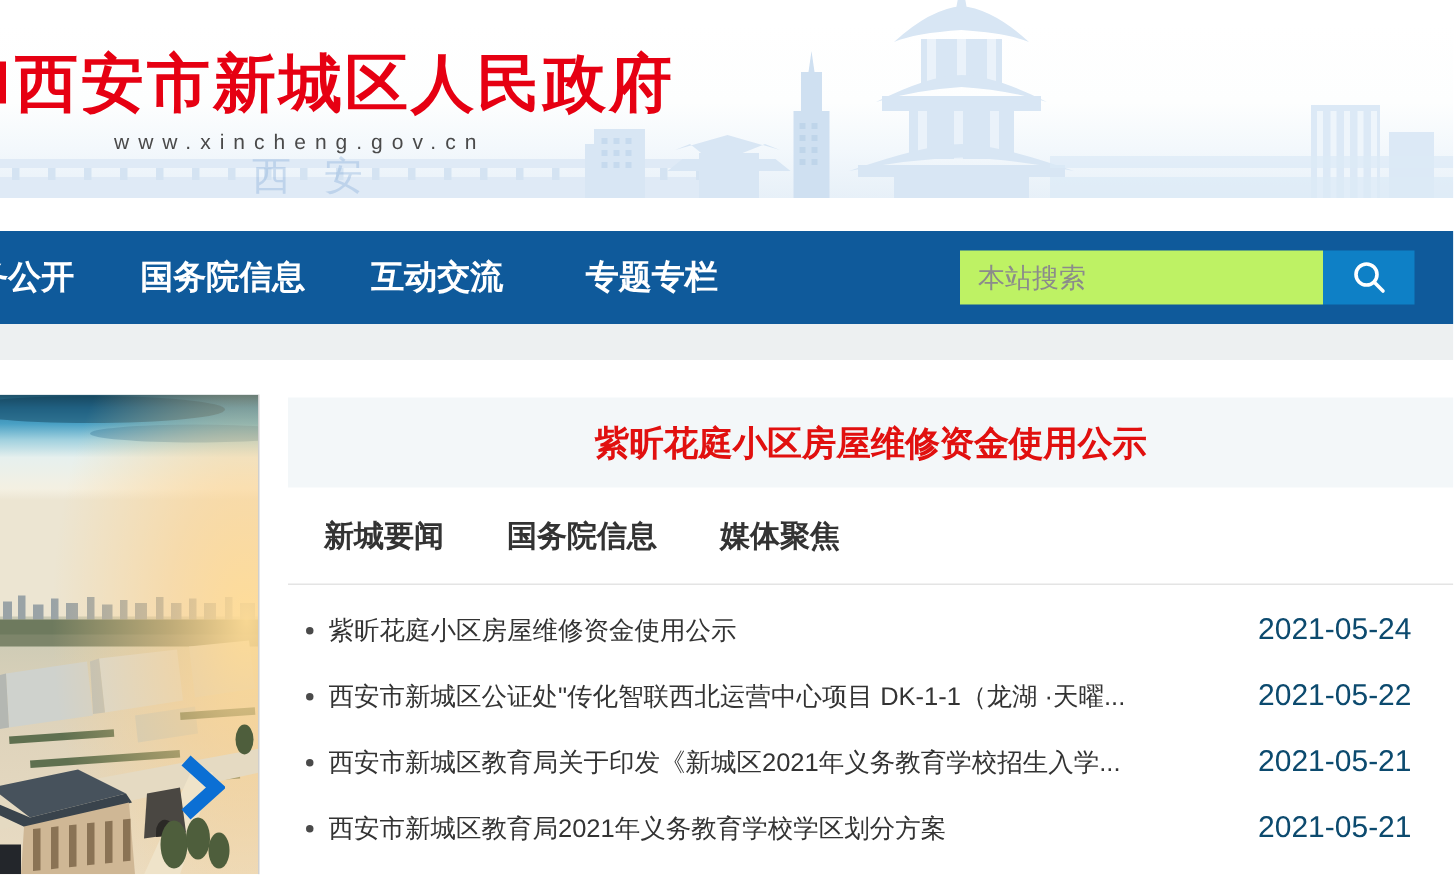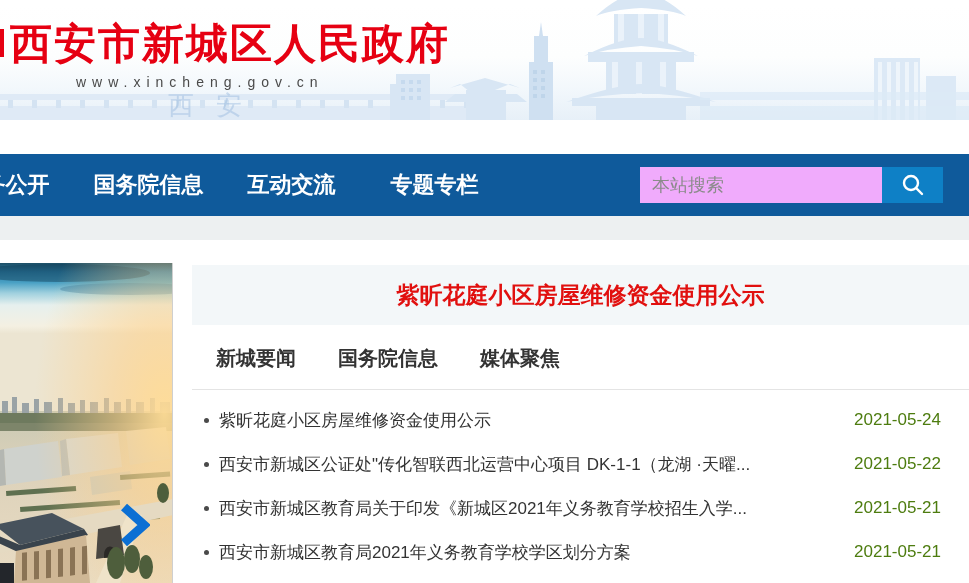--- a/index.html
+++ b/index.html
@@ -1,40 +1,40 @@
 <!DOCTYPE html>
 <html><head>
 <meta charset="utf-8">
 <style>
   * { margin:0; padding:0; box-sizing:border-box; }
   html,body { width:969px; height:583px; }
   body { font-family:"Liberation Sans","DejaVu Sans",sans-serif; background:#fff; }
   .page { position:relative; width:969px; height:583px; overflow:hidden; background:#fff; }
 
   
-  .header { position:absolute; left:0; top:4px; width:969px; height:116px;
+  .header { position:absolute; left:0; top:16px; width:969px; height:116px;
     background:linear-gradient(180deg,#ffffff 0%,#fdfefe 45%,#f3f8fc 72%,#e7f0f8 100%); }
   .header-skyline { position:absolute; left:0; bottom:0; width:969px; height:154px; }
   .emblem-sliver { position:absolute; left:0; top:25px; width:4px; height:28px; background:#e60012; }
   .site-title { position:absolute; left:10px; top:12px; font-size:42px; font-weight:bold;
     color:#e60012; letter-spacing:2px; white-space:nowrap; }
   .site-url { position:absolute; left:76px; top:70px; font-size:14px; color:#4a4a4a;
     letter-spacing:6px; white-space:nowrap; }
   .watermark { position:absolute; left:168px; top:84px; font-size:26px; font-weight:normal;
     color:rgba(130,170,215,0.35); letter-spacing:22px; }
 
   
   .navbar { position:absolute; left:0; top:154px; width:969px; height:62px; background:#0f5a9b; }
   .nav-items { display:flex; height:62px; align-items:center; list-style:none; }
   .nav-item { width:143px; text-align:center; font-size:22px; font-weight:bold; color:#ffffff;
     white-space:nowrap; cursor:pointer; }
   .nav-item.cut { margin-left:-66px; }
   .search-box { position:absolute; left:640px; top:13px; display:flex; height:36px; }
   .search-input { width:242px; height:36px; border:none; outline:none; padding:16px 12px;
-    font-size:18px; color:#333; background:#f0abfc; font-family:inherit; }
+    font-size:18px; color:#333; background:#bef264; font-family:inherit; }
   .search-input::placeholder { color:#8b8b8b; }
   .search-btn { width:61px; height:36px; border:none; background:#0e80c6; cursor:pointer;
     display:flex; align-items:center; justify-content:center; }
 
   
   .gray-band { position:absolute; left:0; top:216px; width:969px; height:24px; background:#edf0f1; }
 
   
   .carousel { position:absolute; left:0; top:263px; width:173px; height:320px; overflow:hidden;
     border-right:1px solid #cfcfcf; }
@@ -52,21 +52,21 @@
   .tab { padding:0 14px; font-size:20px; font-weight:bold; color:#333333; line-height:56px;
     cursor:pointer; white-space:nowrap; border-bottom:4px solid transparent; margin-bottom:-1px; }
   .tab.active { color:#1a63a8; border-bottom-color:#15599c; }
   .news-list { position:absolute; left:0; top:135px; width:777px; list-style:none;
     padding:0 28px 0 10px; }
   .news-row { display:flex; align-items:center; height:44px; cursor:pointer; }
   .bullet { width:5px; height:5px; border-radius:50%; background:#4a4a4a; margin:0 10px 0 2px;
     flex:0 0 auto; }
   .news-title { flex:1; font-size:17px; color:#333333; white-space:nowrap; overflow:hidden;
     text-overflow:clip; }
-  .news-date { margin-left:2px; font-size:17px; color:#4d7c0f; white-space:nowrap; flex:0 0 auto; }
+  .news-date { margin-left:2px; font-size:20px; color:#0c4a6e; white-space:nowrap; flex:0 0 auto; }
 </style>
 </head>
 <body>
 
 <div class="page">
 
   <div class="header">
     <svg class="header-skyline" viewBox="0 0 969 154" xmlns="http://www.w3.org/2000/svg">
 
       <g fill="#dfeaf6">

